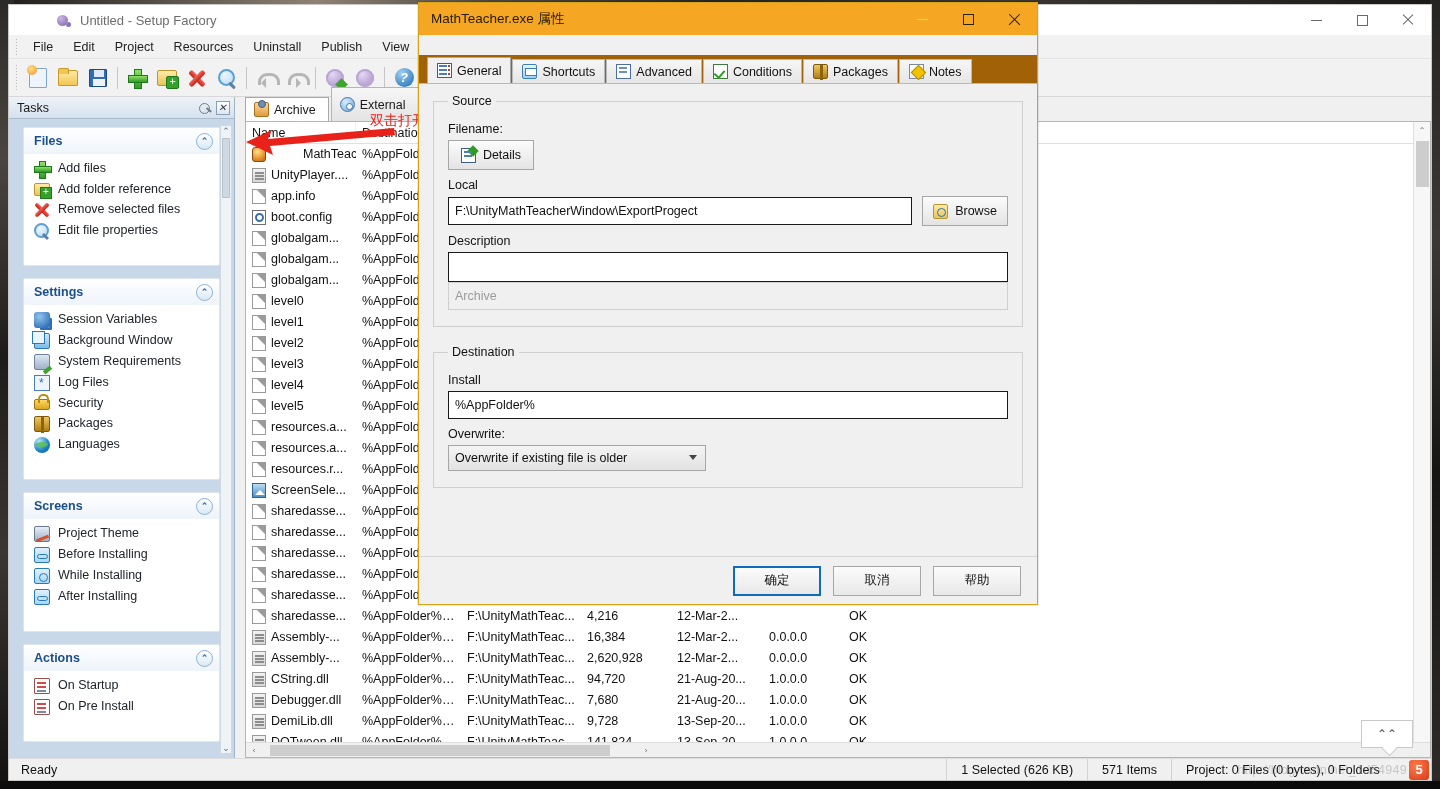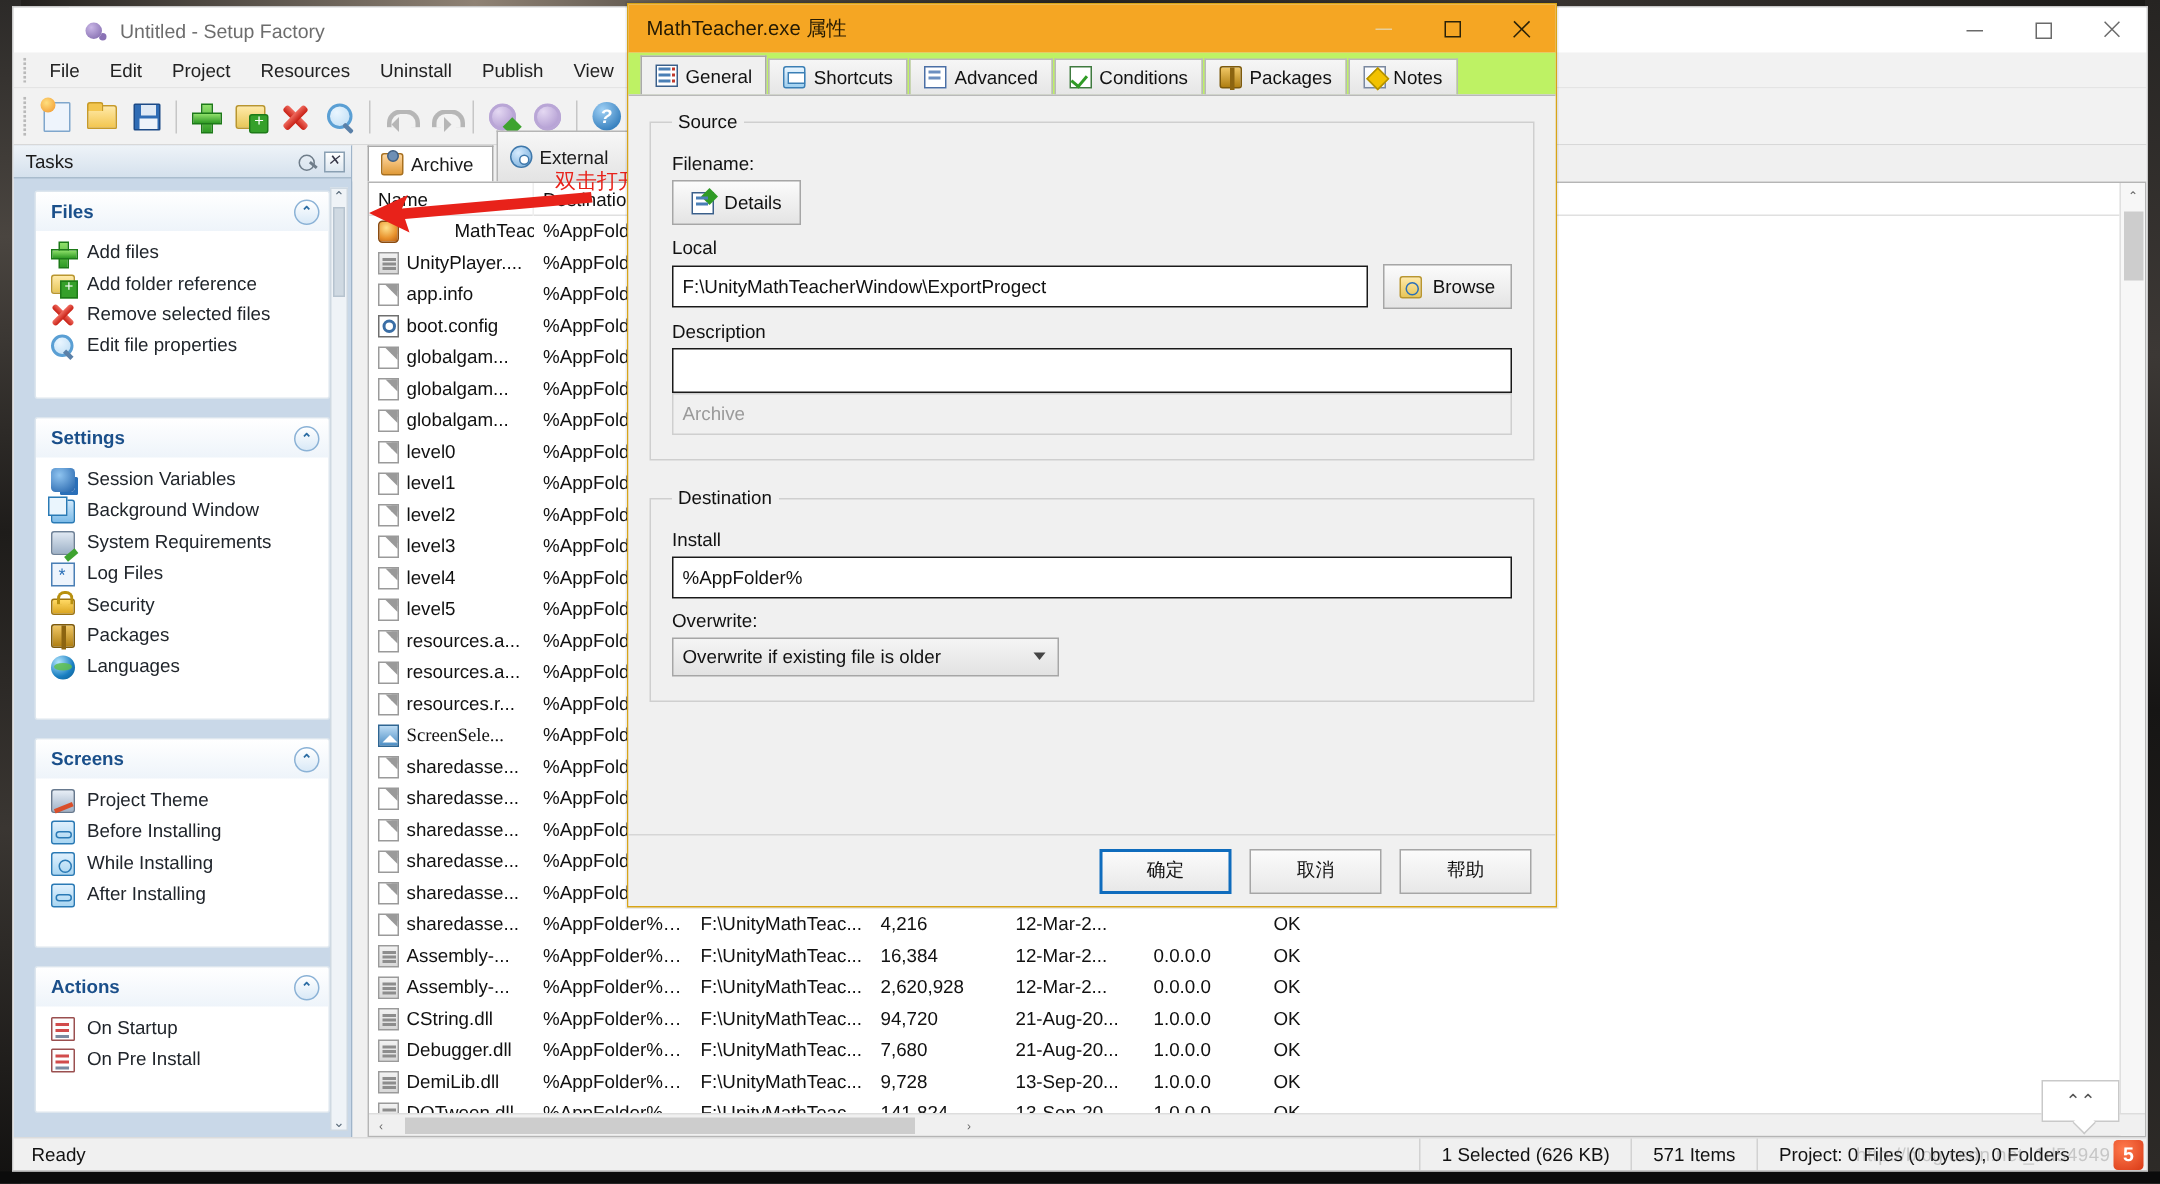--- a/index.html
+++ b/index.html
@@ -395,21 +395,22 @@
   .dlg-wbtn { width:46px;height:32px;display:flex;align-items:center;justify-content:center;color:#2a2208; }
   .dgl-min{display:block;width:11px;height:1px;background:#e7cf9b;}
   .dgl-max{display:block;width:11px;height:11px;border:1px solid #2a2208;}
   .dgl-close{position:relative;width:13px;height:13px;}
   .dgl-close::before,.dgl-close::after{content:"";position:absolute;left:-1px;top:6px;width:15px;height:1.3px;background:#2a2208;}
   .dgl-close::before{transform:rotate(45deg);} .dgl-close::after{transform:rotate(-45deg);}
 
   .dlg-tabs {
     display:flex; align-items:flex-end;
     height:28px; padding-left:8px;
-    background:#bef264;
+    background:#a16207;
+    margin-top:20px;
   }
   .dtab{
     display:flex;align-items:center;gap:5px;
     height:24px;padding:0 9px;
     border:1px solid #b9b9b9;border-bottom:0;
     background:linear-gradient(180deg,#f6f6f6,#e6e6e6);
     font-size:12.5px;color:#111;margin-right:1px;
   }
   .dtab.active{background:#f0f0f0;height:26px;border-color:#a9a9a9;}
   .dtab-ico{width:15px;height:15px;position:relative;}
@@ -933,21 +934,21 @@
                   <span>resources.r...</span>
                 </div>
                 <div class="fr-cell" style="width: 105px;">%AppFolder%\M</div>
                 <div class="fr-cell" style="width: 120px;"></div>
                 <div class="fr-cell" style="width: 90px;"></div>
                 <div class="fr-cell" style="width: 92px;"></div>
                 <div class="fr-cell" style="width: 80px;"></div>
                 <div class="fr-cell" style="flex: 1 1 0%;"></div>
               </div>
               <div class="frow">
-                <div class="fr-cell fr-name" style="width: 110px; font-family: Liberation Serif, serif;">
+                <div class="fr-cell fr-name" style="width: 110px;">
                   <span class="fico fico-img"></span>
                   <span>ScreenSele...</span>
                 </div>
                 <div class="fr-cell" style="width: 105px;">%AppFolder%\M</div>
                 <div class="fr-cell" style="width: 120px;"></div>
                 <div class="fr-cell" style="width: 90px;"></div>
                 <div class="fr-cell" style="width: 92px;"></div>
                 <div class="fr-cell" style="width: 80px;"></div>
                 <div class="fr-cell" style="flex: 1 1 0%;"></div>
               </div>

